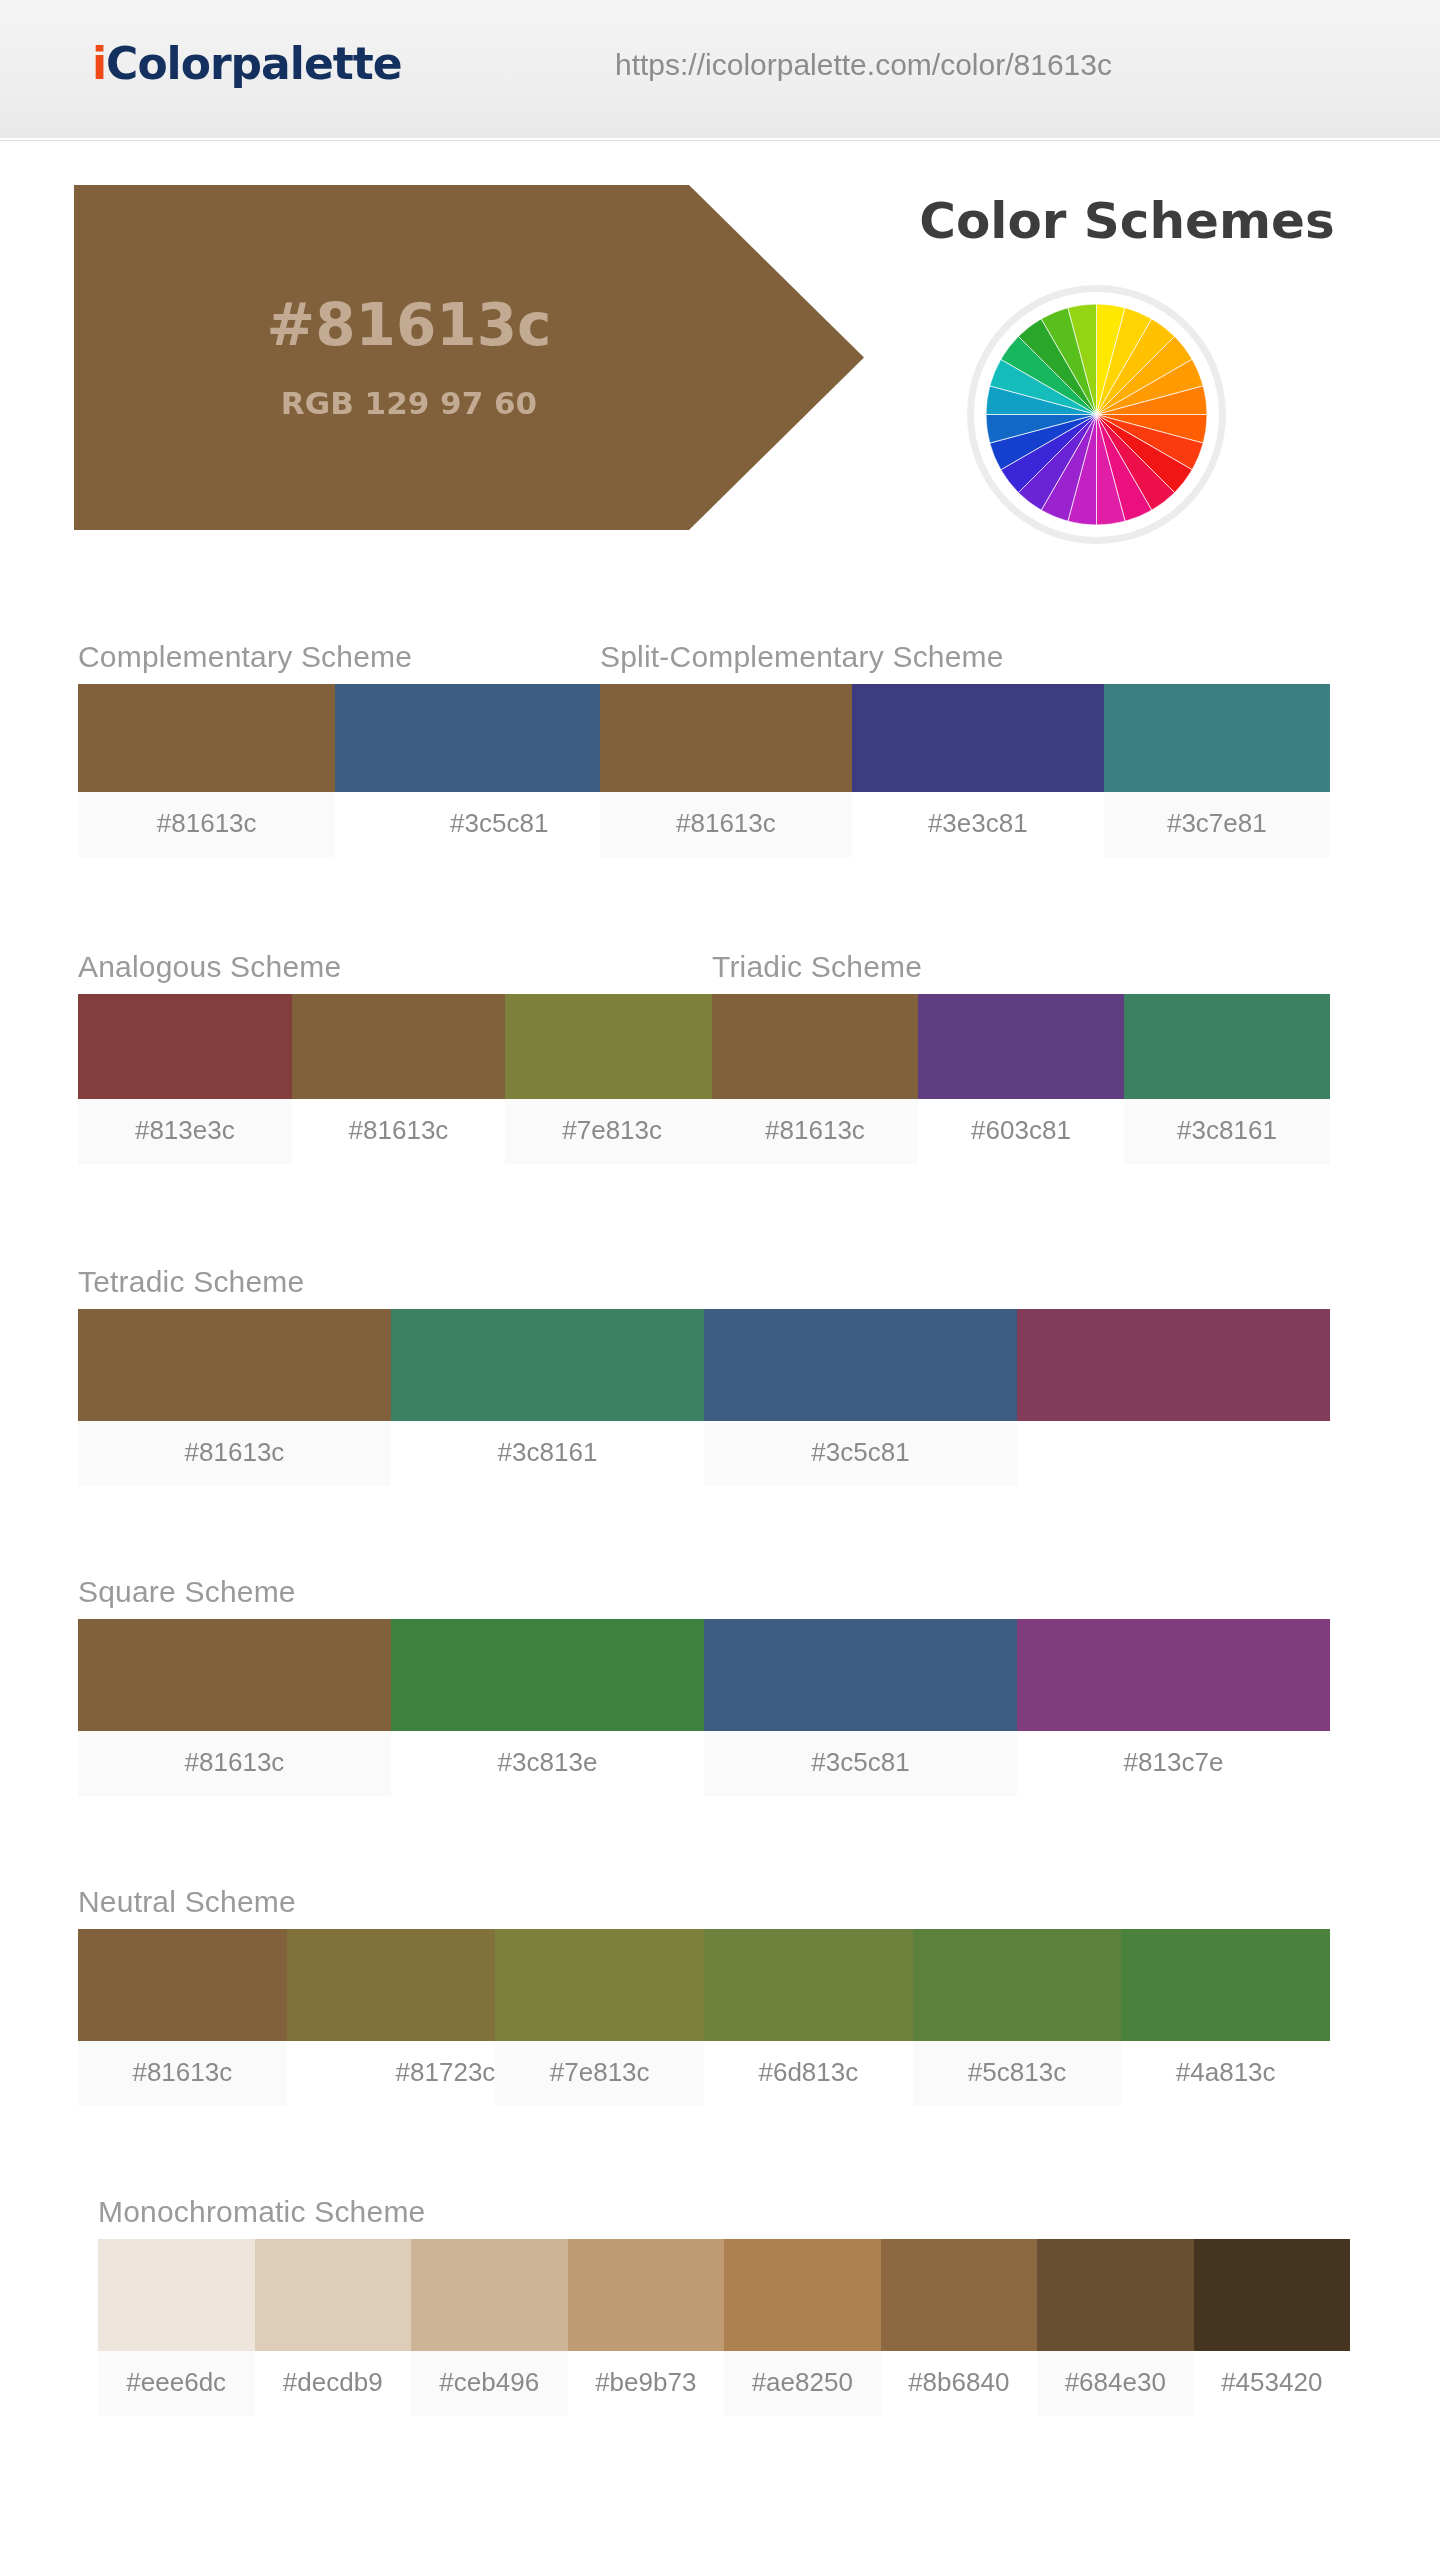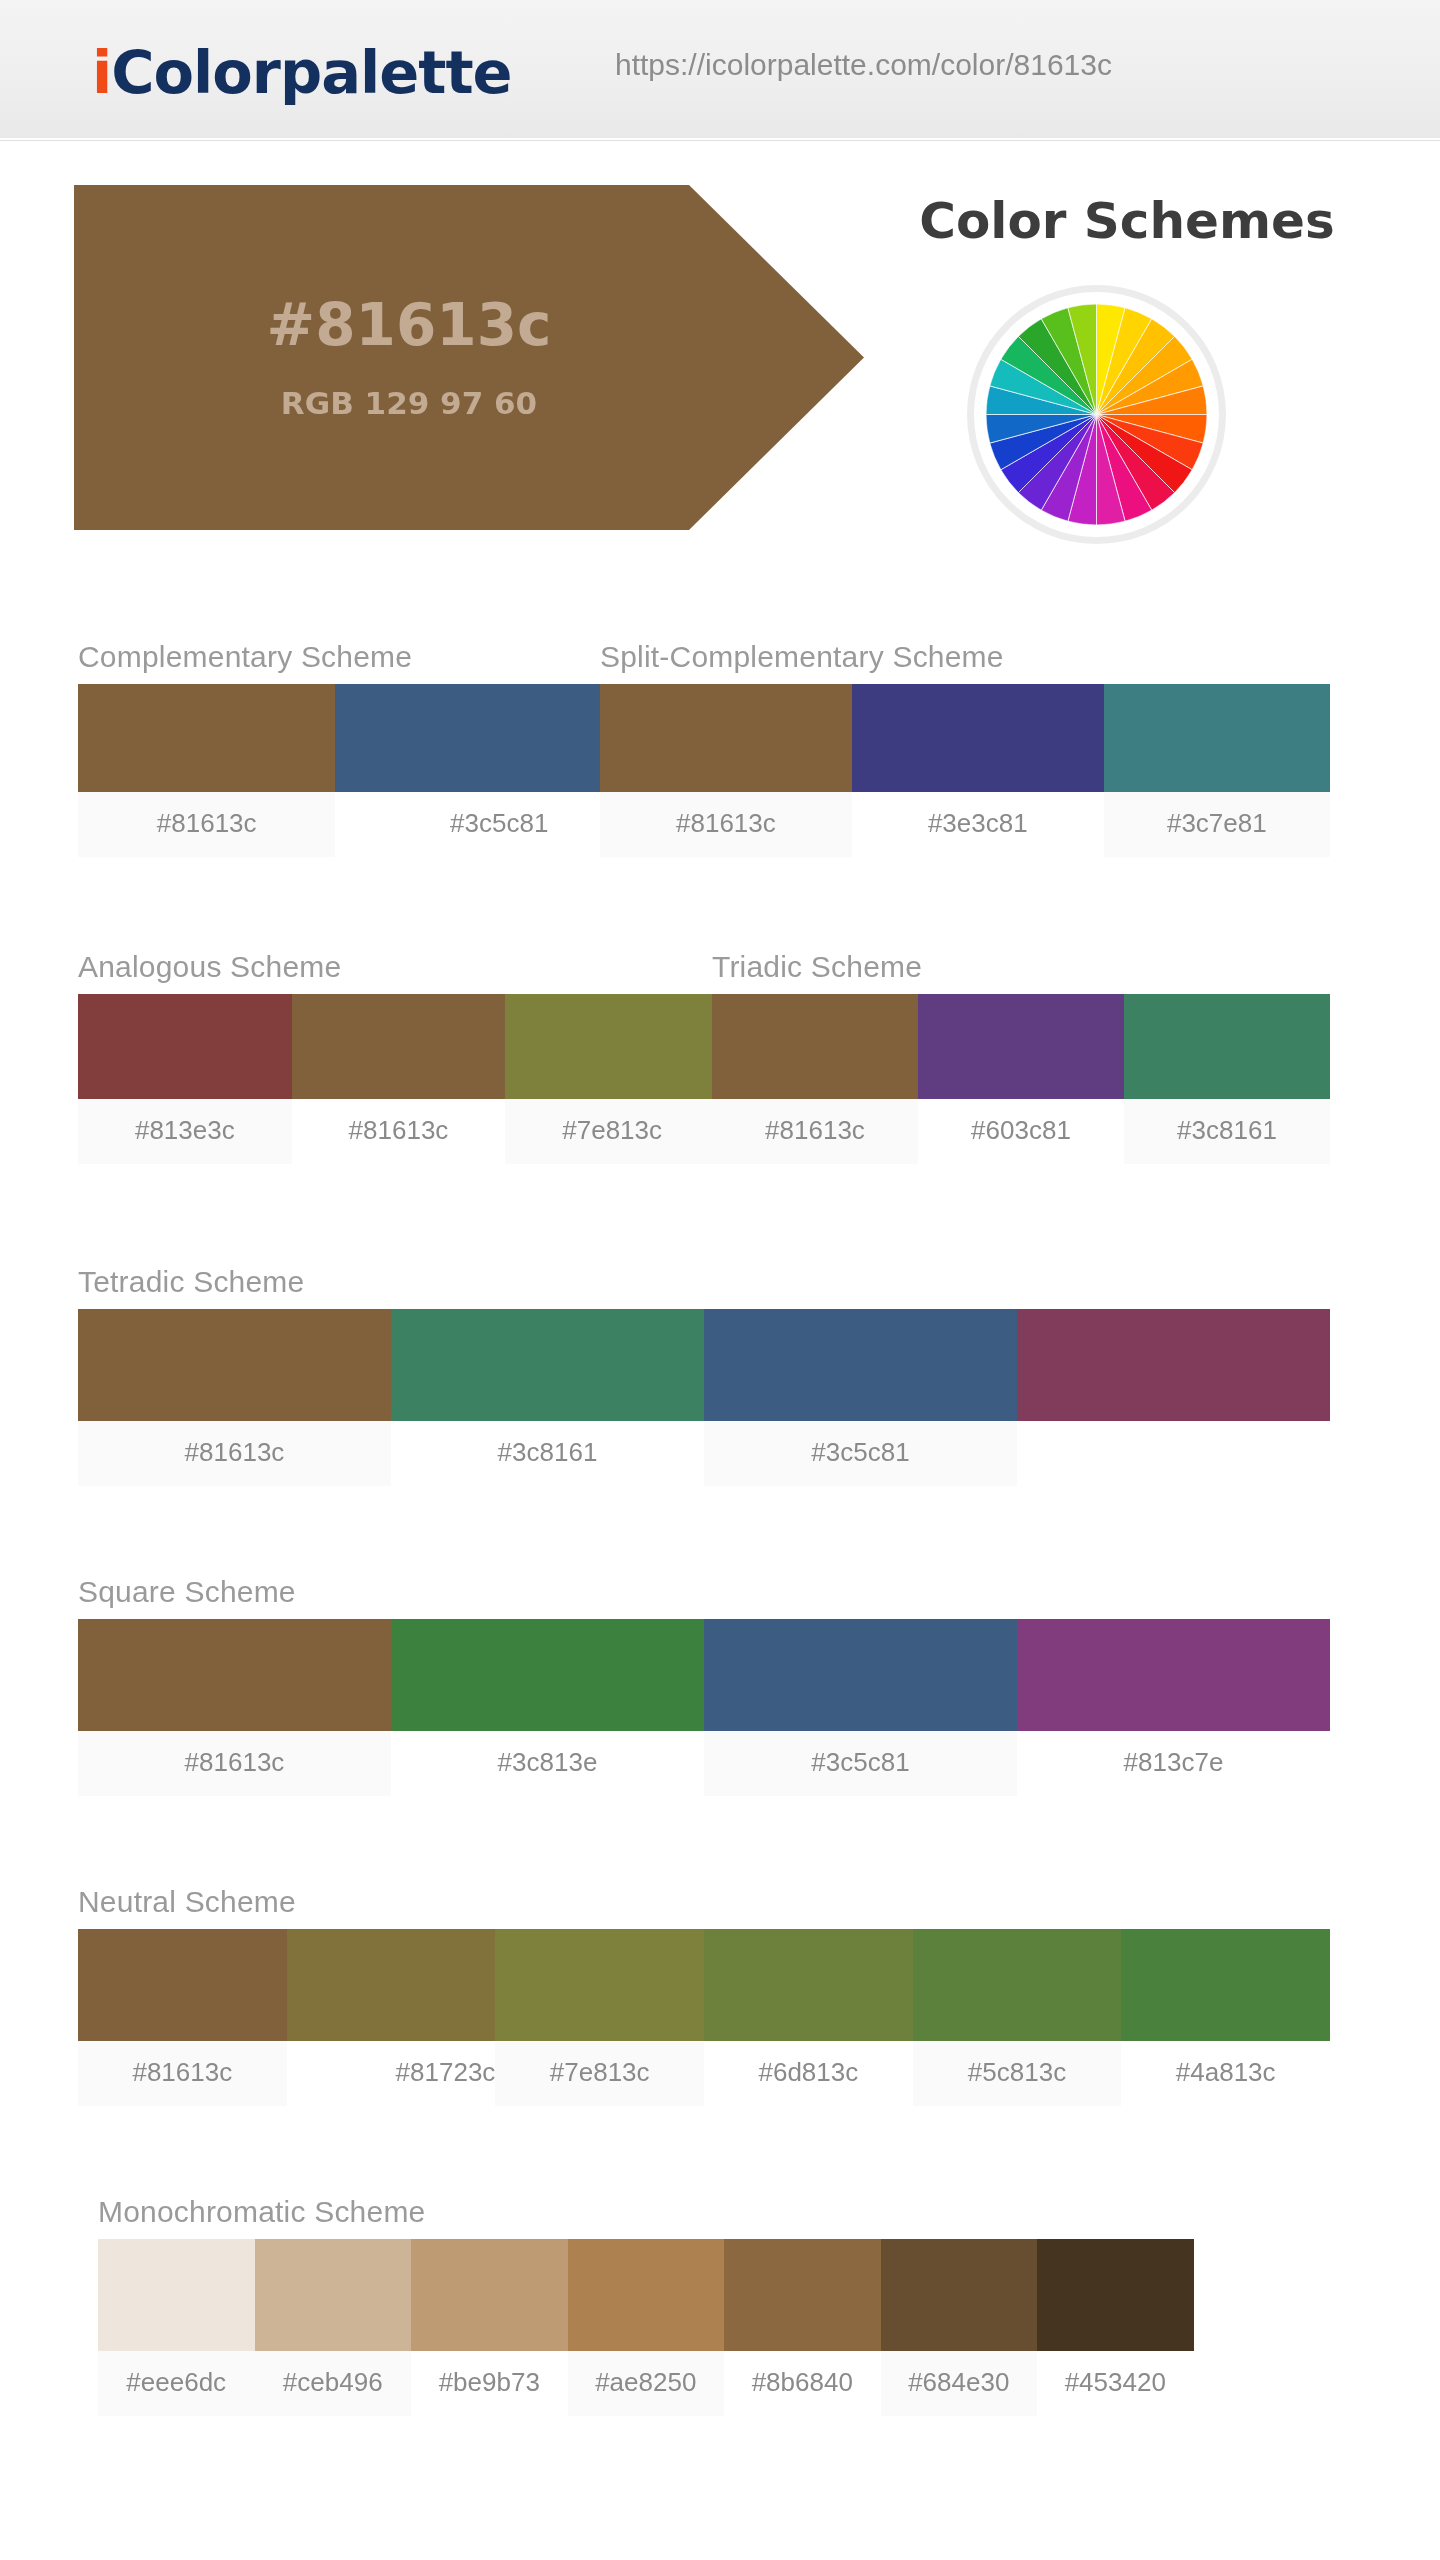--- a/index.html
+++ b/index.html
@@ -19,21 +19,21 @@
   
   .header {
     position:absolute; left:0; top:0;
     width:1440px; height:140px;
     background:linear-gradient(180deg,#f4f4f4 0%,#efefef 55%,#e9e9e9 100%);
     border-bottom:2px solid #ffffff;
     box-shadow:0 1px 0 #e0e0e0;
   }
   .logo {
     position:absolute; left:92px; top:38px;
-    font-size:59px; font-weight:bold;
+    font-size:44px; font-weight:bold;
     letter-spacing:-1px;
     white-space:nowrap;
     font-family:"DejaVu Sans", sans-serif;
   }
   .logo .logo-i { color:#ef4a17; }
   .logo .logo-rest { color:#14305f; }
   .url {
     position:absolute; left:615px; top:48px;
     font-size:30px; color:#8c8c8c;
     font-family:"Liberation Sans", sans-serif;
@@ -316,20 +316,24 @@
         </div>
       </div>
       <div class="scheme" style="left: 78px; top: 2195px; width: 1252px; margin-left: 20px;">
         <div class="scheme-label">Monochromatic Scheme</div>
         <div class="swatch-row">
           <div class="swatch-col" style="flex: 0.125 0 0px;">
             <div class="swatch-chip" style="background: rgb(238, 230, 220); height: 112px;"></div>
             <div class="swatch-code alt-bg">#eee6dc</div>
           </div>
           <div class="swatch-col" style="flex: 0.125 0 0px;">
+            <div class="swatch-chip" style="background: rgb(222, 205, 185); height: 112px;"></div>
+            <div class="swatch-code white-bg">#decdb9</div>
+          </div>
+          <div class="swatch-col" style="flex: 0.125 0 0px;">
             <div class="swatch-chip" style="background: rgb(206, 180, 150); height: 112px;"></div>
             <div class="swatch-code alt-bg">#ceb496</div>
           </div>
           <div class="swatch-col" style="flex: 0.125 0 0px;">
             <div class="swatch-chip" style="background: rgb(190, 155, 115); height: 112px;"></div>
             <div class="swatch-code white-bg">#be9b73</div>
           </div>
           <div class="swatch-col" style="flex: 0.125 0 0px;">
             <div class="swatch-chip" style="background: rgb(174, 130, 80); height: 112px;"></div>
             <div class="swatch-code alt-bg">#ae8250</div>

